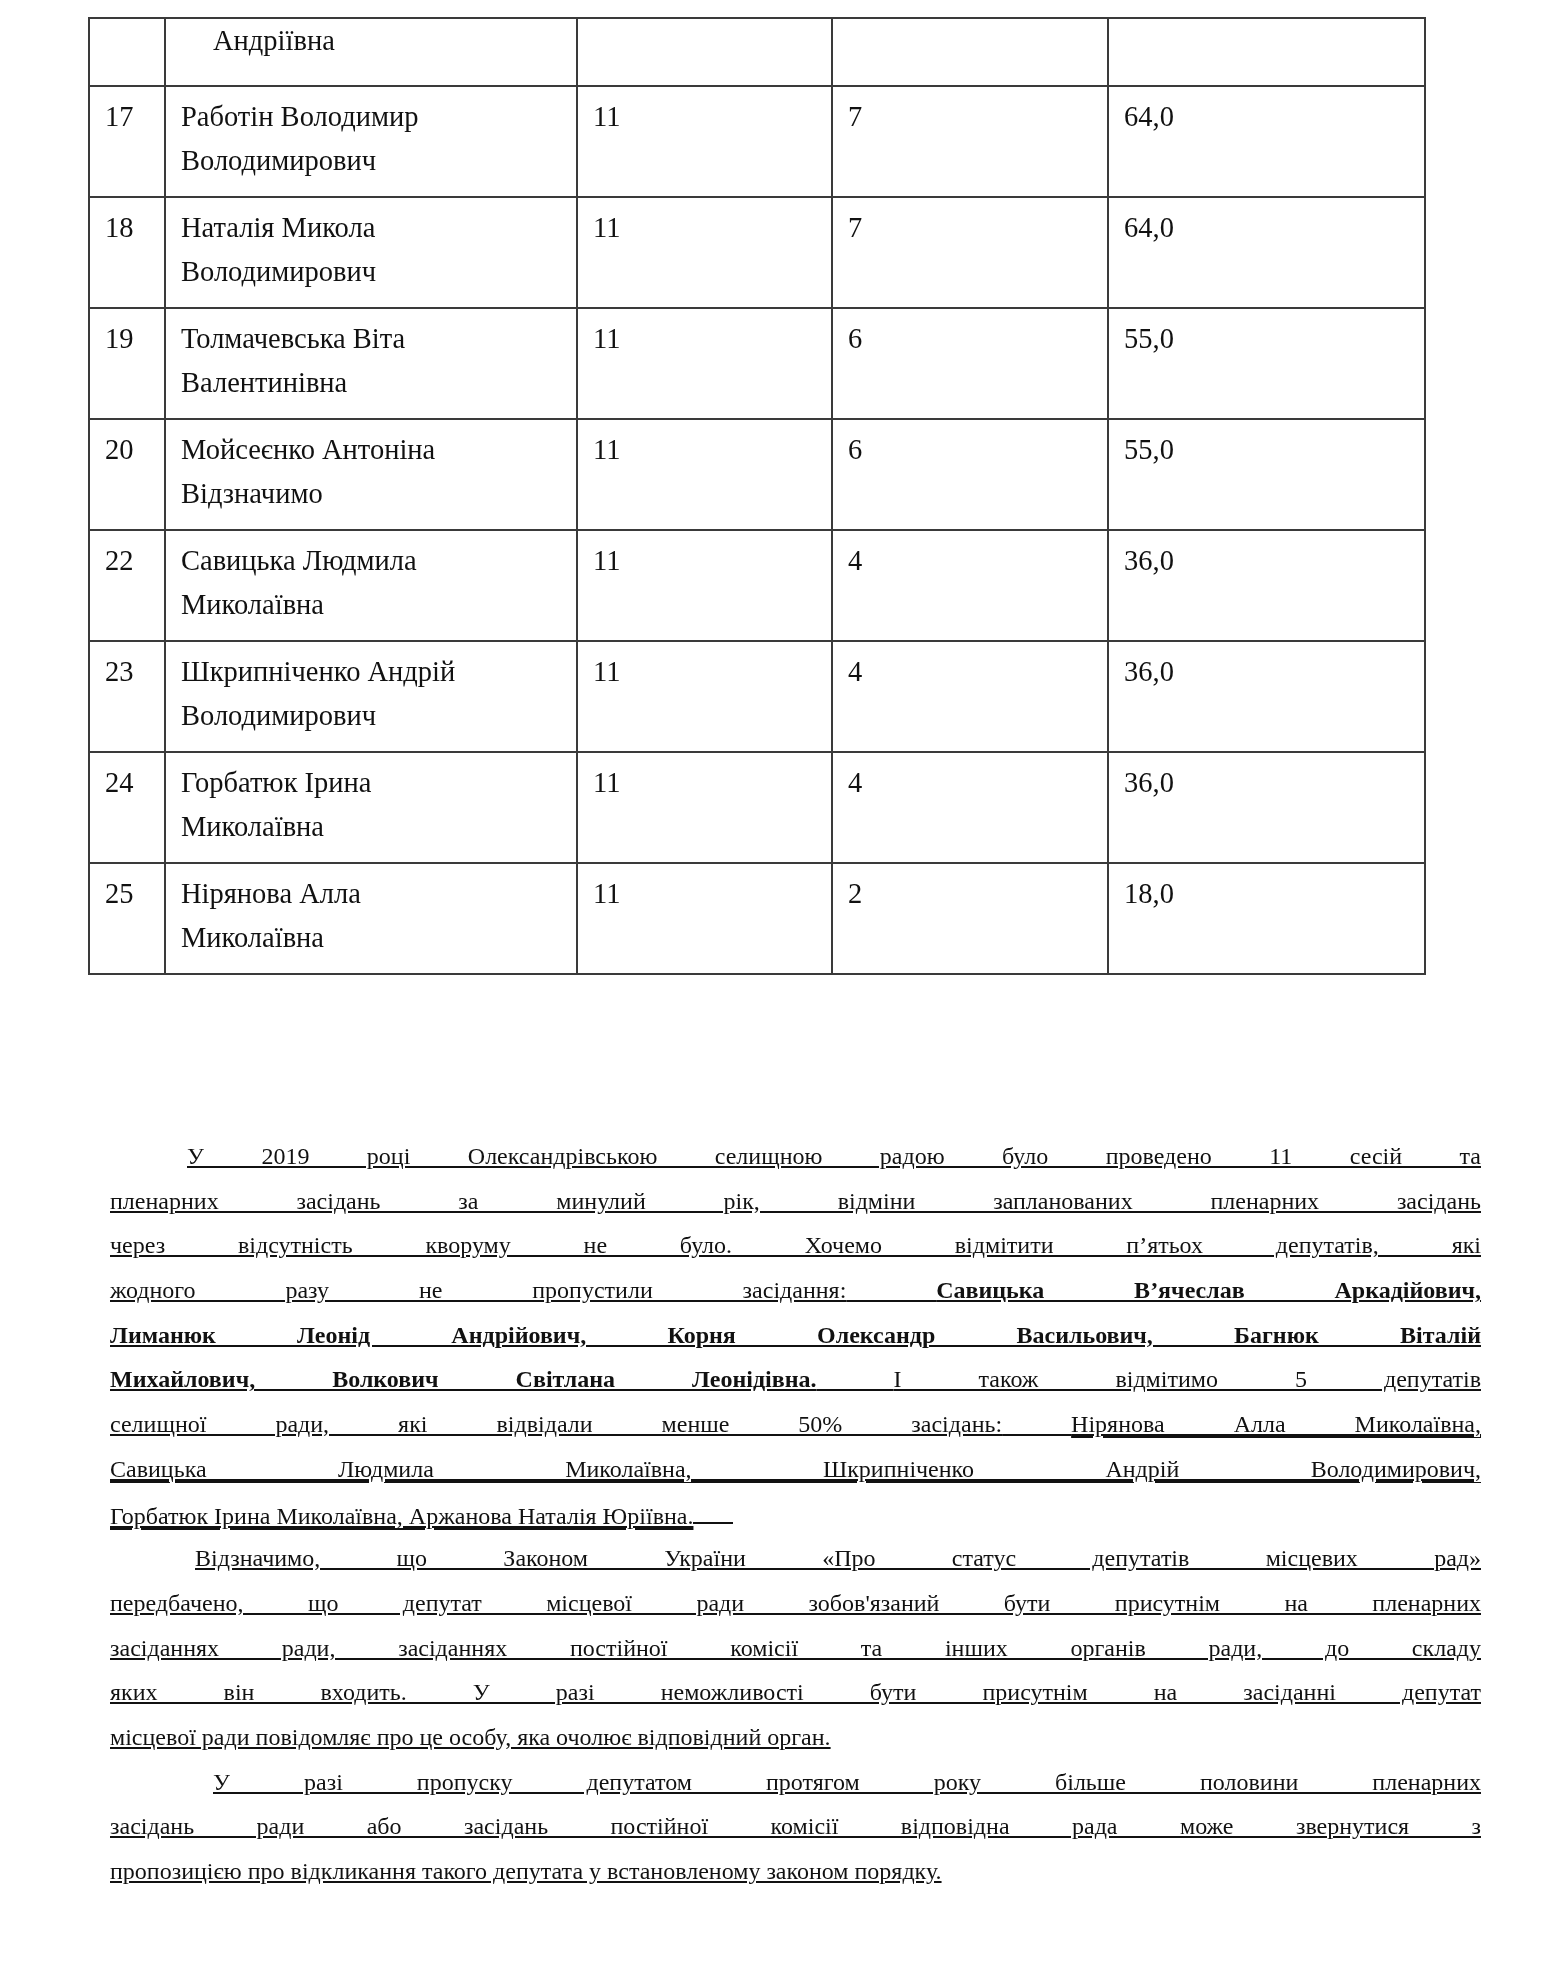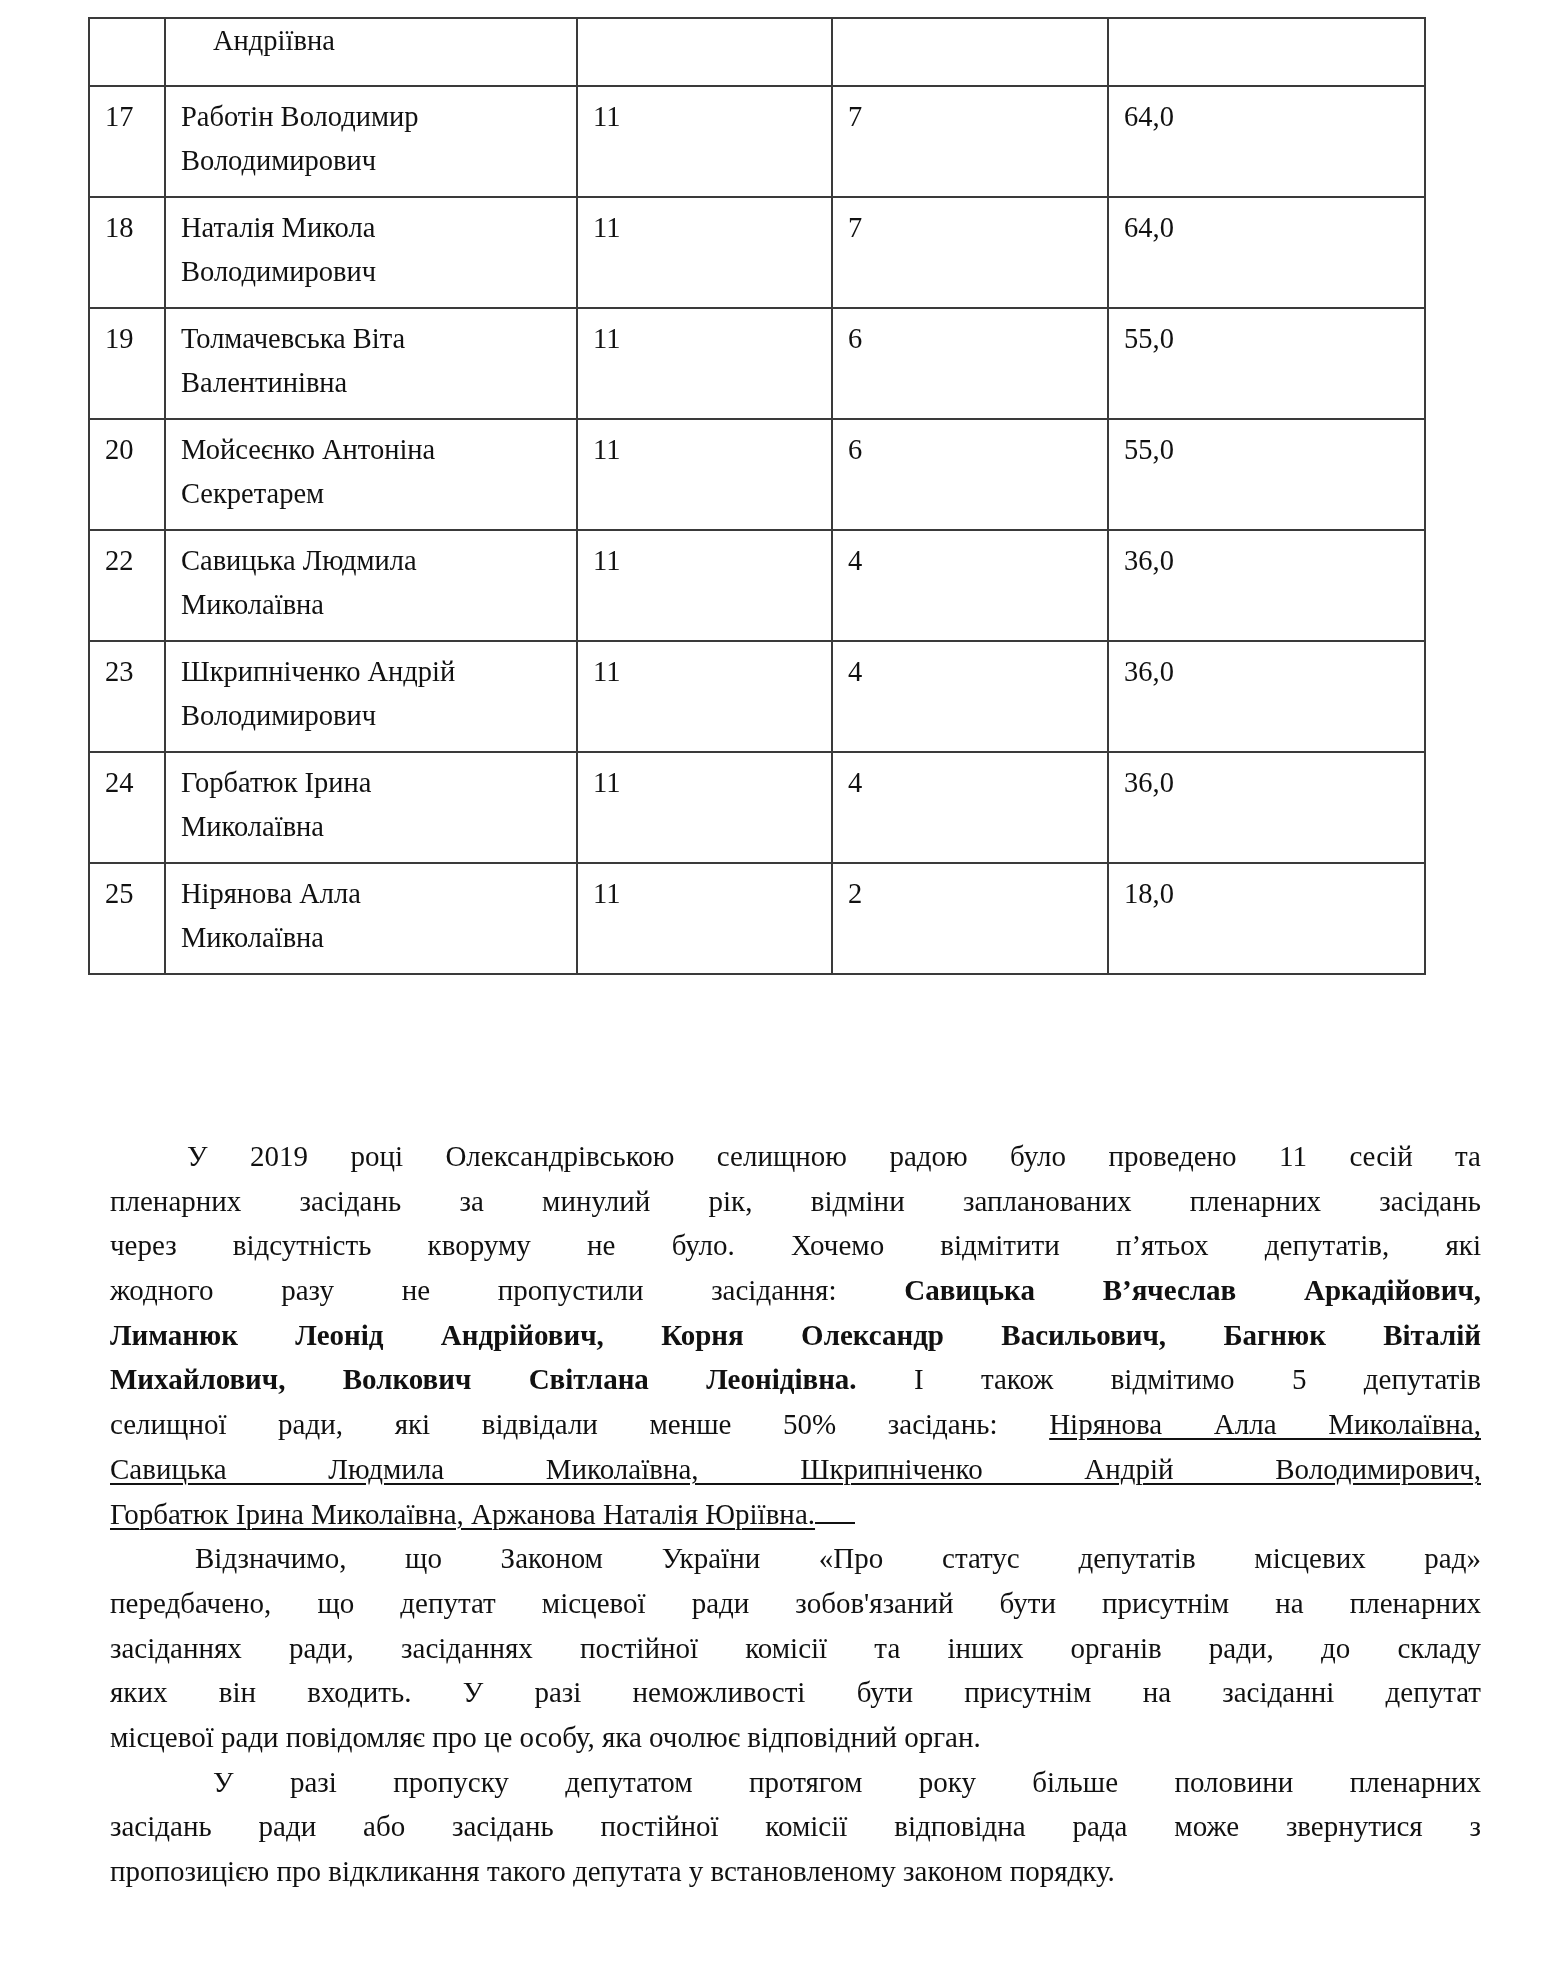--- a/index.html
+++ b/index.html
@@ -10,21 +10,21 @@
   .tbl td > div { padding: 8px 0 0 15px; }
   .tbl col.c0 { width: 76px; }
   .tbl col.c1 { width: 412px; }
   .tbl col.c2 { width: 255px; }
   .tbl col.c3 { width: 276px; }
   .tbl col.c4 { width: 317px; }
   .tbl tr.first td { height: 66px; padding-left: 32px; }
   .tbl tr.first td > div { padding-top: 0; }
   .tbl tr.row td { height: 109px; }
   .text { position: absolute; left: 110px; width: 1371px; top: 1134px;
-          font-size: 29px; line-height: 44.7px; }
+          font-size: 24px; line-height: 44.7px; text-decoration: underline; }
   .ln { display: block; text-align: justify; text-align-last: justify; white-space: nowrap; height: 44.7px; overflow: visible; }
   .ln.last { text-align-last: left; }
   .ind1 { text-indent: 77px; }
   .ind2 { text-indent: 85px; }
   .ind3 { text-indent: 103px; }
   b { font-weight: bold; }
   u { text-decoration: underline; text-underline-offset: 4px; text-decoration-thickness: 2px; }
   .tailu { display: inline-block; width: 40px; border-bottom: 2px solid #111; height: 30px; vertical-align: baseline; }
 </style>
 </head>
@@ -105,21 +105,21 @@
         </td>
       <td>
           <div>55,0</div>
         </td>
     </tr>
     <tr class="row">
       <td>
           <div>20</div>
         </td>
       <td>
-          <div><span>Мойсеєнко Антоніна</span><br><span>Секретарем</span></div>
+          <div><span>Мойсеєнко Антоніна</span><br><span>Відзначимо</span></div>
         </td>
       <td>
           <div>11</div>
         </td>
       <td>
           <div>6</div>
         </td>
       <td>
           <div>55,0</div>
         </td>

